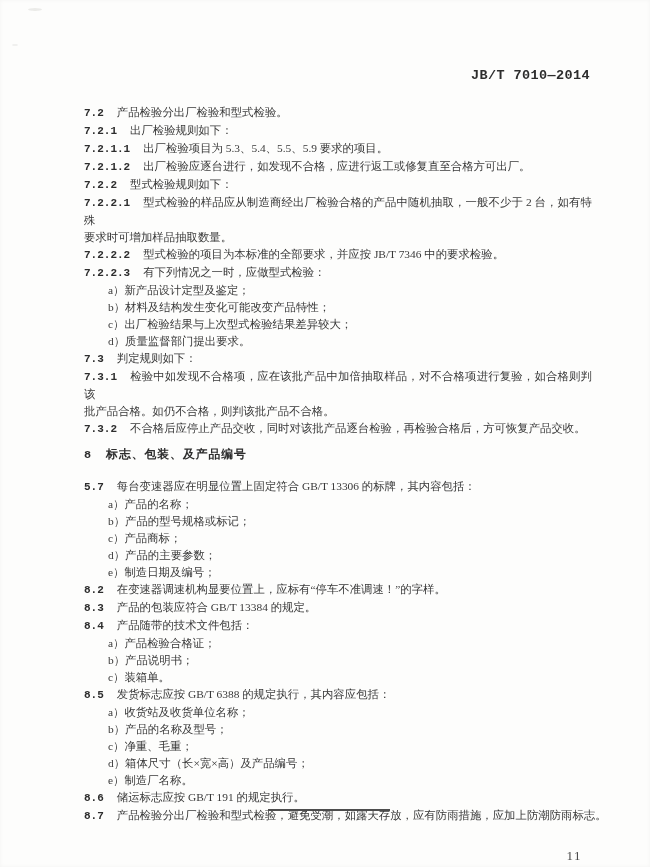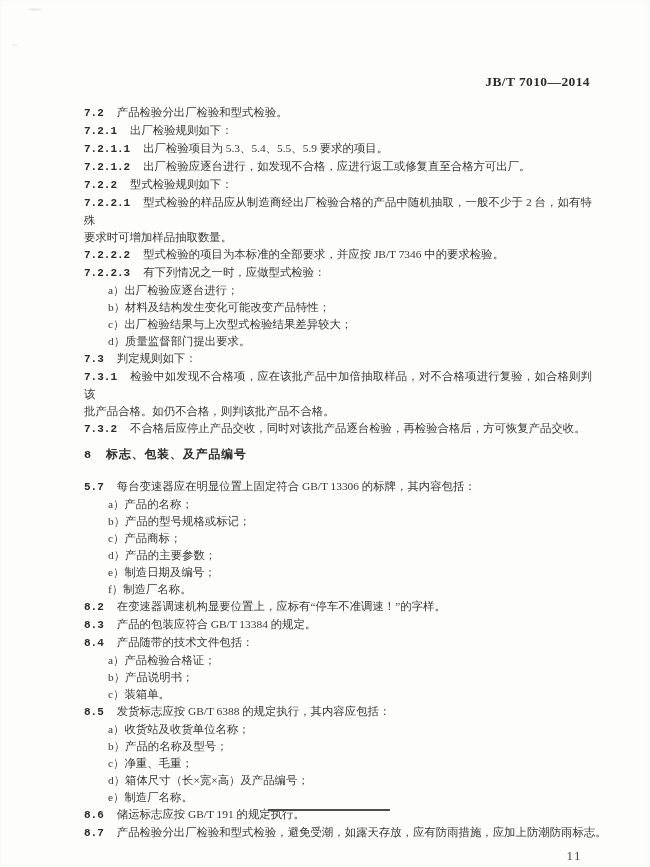--- a/index.html
+++ b/index.html
@@ -8,22 +8,22 @@
     width:650px;height:867px;
     margin:0 auto;
     background:var(--page-bg,#fdfdfc);
     font-family:"Liberation Serif", serif;
     color:var(--text,#383838);
     overflow:hidden;
     box-shadow:inset 0 0 4px rgba(0,0,0,0.04);
   }
   .doc-code{
     position:absolute;
-    top:74px;right:60px;
-    font-family:Liberation Serif, serif;
+    top:68px;right:60px;
+    font-family:Liberation Mono, monospace;
     font-weight:bold;
     font-size:13.5px;
     letter-spacing:0.4px;
     color:var(--bold-text,#2d2d2d);
   }
   .content{
     position:absolute;
     left:84px;top:104px;
     width:508px;
   }
@@ -87,36 +87,35 @@
   <div class="content">
       <div class="line clause"><span class="num">7.2</span><span class="txt">产品检验分出厂检验和型式检验。</span></div>
       <div class="line clause"><span class="num">7.2.1</span><span class="txt">出厂检验规则如下：</span></div>
       <div class="line clause"><span class="num">7.2.1.1</span><span class="txt">出厂检验项目为 5.3、5.4、5.5、5.9 要求的项目。</span></div>
       <div class="line clause"><span class="num">7.2.1.2</span><span class="txt">出厂检验应逐台进行，如发现不合格，应进行返工或修复直至合格方可出厂。</span></div>
       <div class="line clause"><span class="num">7.2.2</span><span class="txt">型式检验规则如下：</span></div>
       <div class="line clause fill"><span class="num">7.2.2.1</span><span class="txt">型式检验的样品应从制造商经出厂检验合格的产品中随机抽取，一般不少于 2 台，如有特殊</span></div>
       <div class="line cont"><span class="txt">要求时可增加样品抽取数量。</span></div>
       <div class="line clause"><span class="num">7.2.2.2</span><span class="txt">型式检验的项目为本标准的全部要求，并应按 JB/T 7346 中的要求检验。</span></div>
       <div class="line clause"><span class="num">7.2.2.3</span><span class="txt">有下列情况之一时，应做型式检验：</span></div>
-      <div class="line item"><span class="txt">a）出厂检验应逐台进行；</span></div>
+      <div class="line item"><span class="txt">a）新产品设计定型及鉴定；</span></div>
       <div class="line item"><span class="txt">b）材料及结构发生变化可能改变产品特性；</span></div>
       <div class="line item"><span class="txt">c）出厂检验结果与上次型式检验结果差异较大；</span></div>
       <div class="line item"><span class="txt">d）质量监督部门提出要求。</span></div>
       <div class="line clause"><span class="num">7.3</span><span class="txt">判定规则如下：</span></div>
       <div class="line clause fill"><span class="num">7.3.1</span><span class="txt">检验中如发现不合格项，应在该批产品中加倍抽取样品，对不合格项进行复验，如合格则判该</span></div>
       <div class="line cont"><span class="txt">批产品合格。如仍不合格，则判该批产品不合格。</span></div>
       <div class="line clause"><span class="num">7.3.2</span><span class="txt">不合格后应停止产品交收，同时对该批产品逐台检验，再检验合格后，方可恢复产品交收。</span></div>
       <div class="line heading"><span class="num">8</span><span class="txt">标志、包装、及产品编号</span></div>
       <div class="line clause"><span class="num">5.7</span><span class="txt">每台变速器应在明显位置上固定符合 GB/T 13306 的标牌，其内容包括：</span></div>
       <div class="line item"><span class="txt">a）产品的名称；</span></div>
       <div class="line item"><span class="txt">b）产品的型号规格或标记；</span></div>
       <div class="line item"><span class="txt">c）产品商标；</span></div>
       <div class="line item"><span class="txt">d）产品的主要参数；</span></div>
       <div class="line item"><span class="txt">e）制造日期及编号；</span></div>
-      <div class="line item"><span class="txt">f）制造厂名称。</span></div>
       <div class="line clause"><span class="num">8.2</span><span class="txt">在变速器调速机构显要位置上，应标有“停车不准调速！”的字样。</span></div>
       <div class="line clause"><span class="num">8.3</span><span class="txt">产品的包装应符合 GB/T 13384 的规定。</span></div>
       <div class="line clause"><span class="num">8.4</span><span class="txt">产品随带的技术文件包括：</span></div>
       <div class="line item"><span class="txt">a）产品检验合格证；</span></div>
       <div class="line item"><span class="txt">b）产品说明书；</span></div>
       <div class="line item"><span class="txt">c）装箱单。</span></div>
       <div class="line clause"><span class="num">8.5</span><span class="txt">发货标志应按 GB/T 6388 的规定执行，其内容应包括：</span></div>
       <div class="line item"><span class="txt">a）收货站及收货单位名称；</span></div>
       <div class="line item"><span class="txt">b）产品的名称及型号；</span></div>
       <div class="line item"><span class="txt">c）净重、毛重；</span></div>

